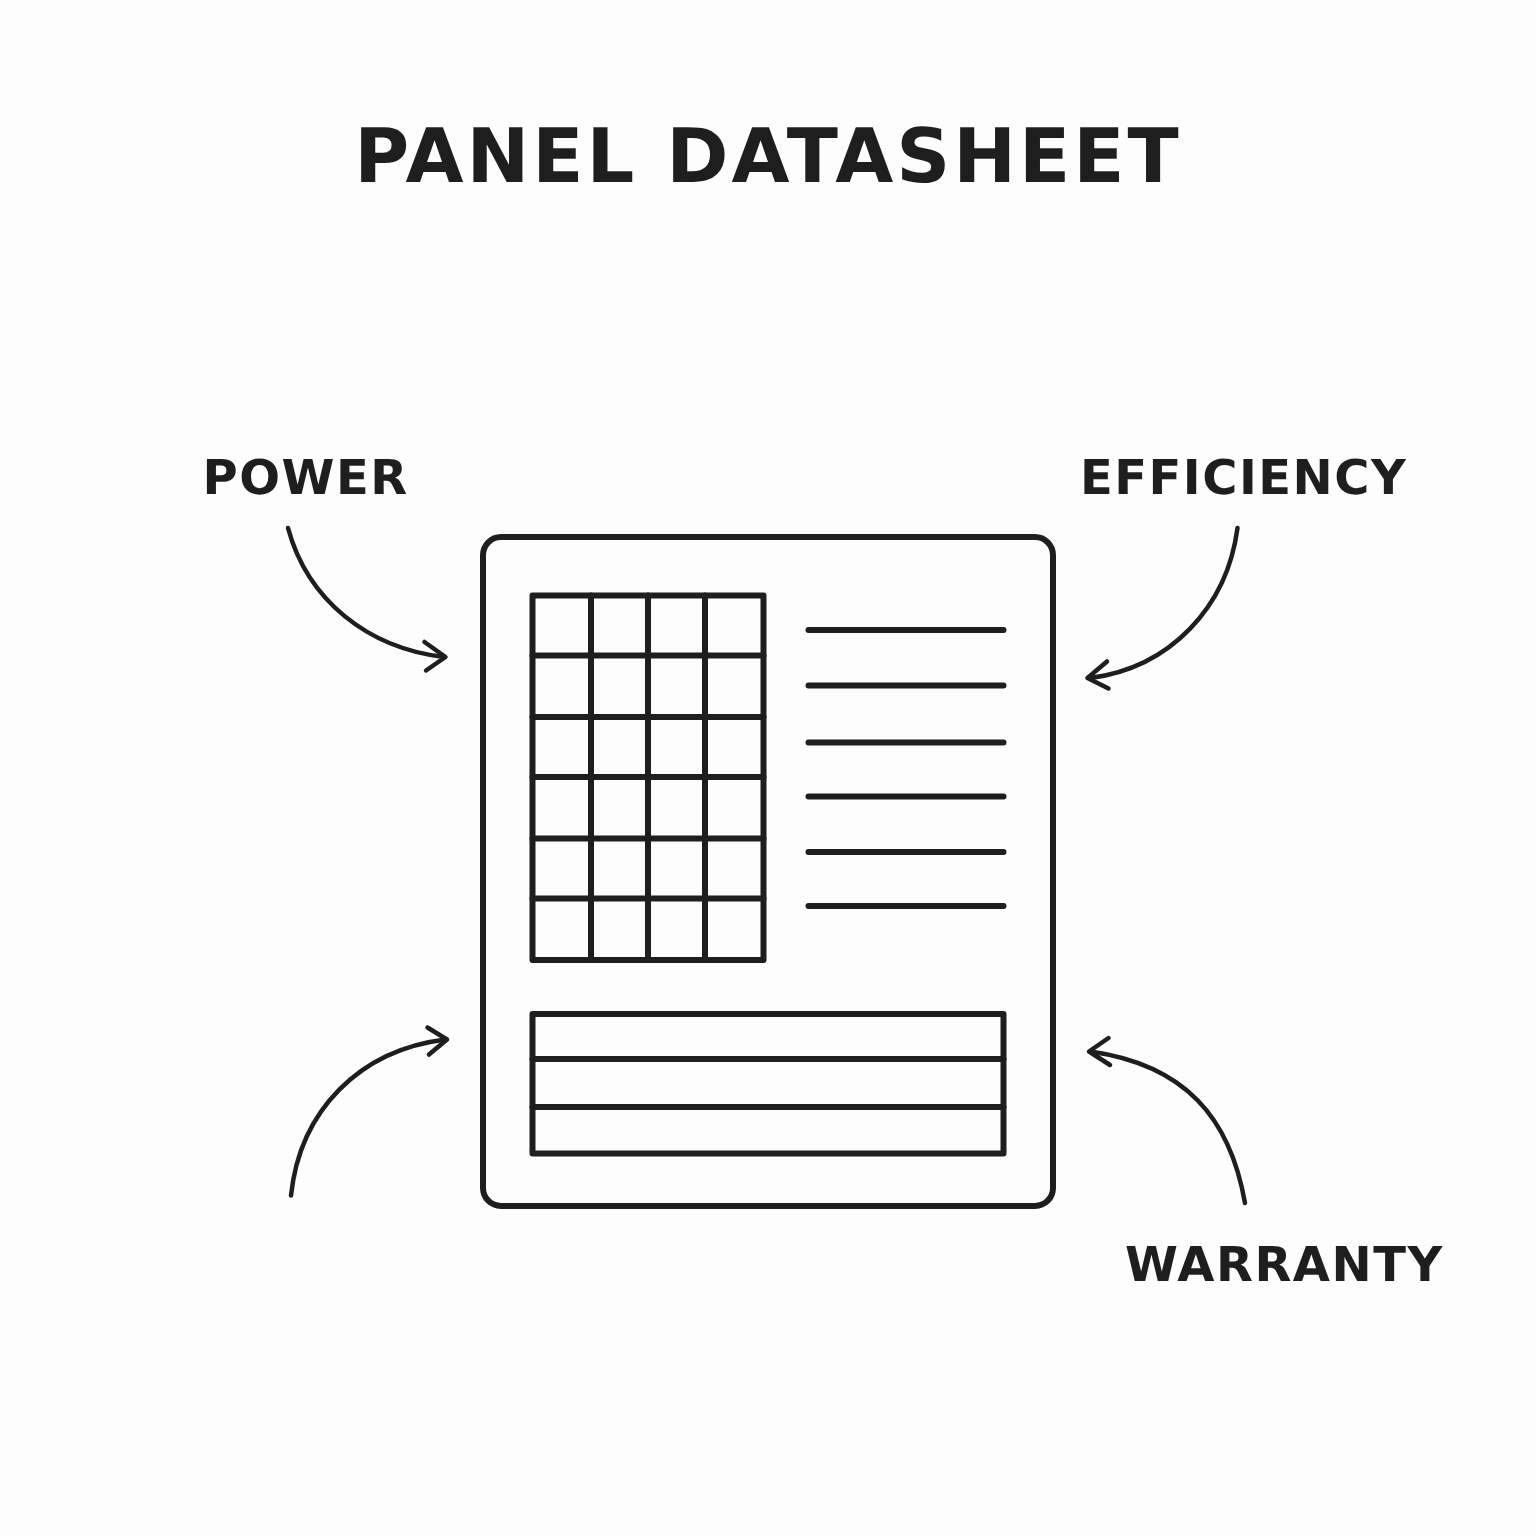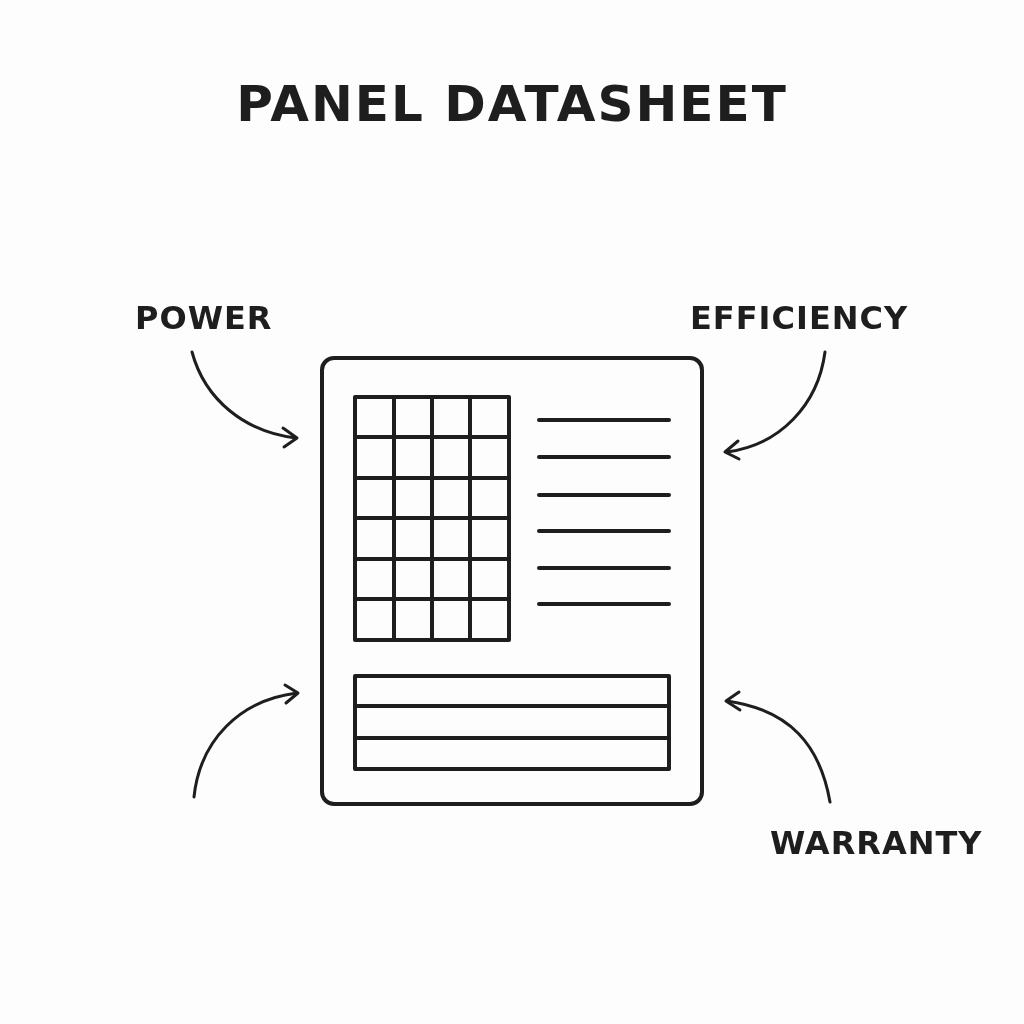--- a/index.html
+++ b/index.html
@@ -9,24 +9,24 @@
   svg{position:absolute;left:0;top:0;}
 </style>
 </head>
 <body>
 
 <div class="title">
   <div>PANEL DATASHEET</div>
 </div>
 
 <div class="label" style="left:123px;top:297px;margin-left:12px;">POWER</div>
-<div class="label" style="left:690px;top:297px;text-align:right;">EFFICIENCY</div>
+<div class="label" style="left:720px;top:297px;text-align:right;">EFFICIENCY</div>
 <div class="label" style="left:70px;top:820px;">
 </div>
-<div class="label" style="left:770px;top:822px;">WARRANTY</div>
+<div class="label" style="left:750px;top:822px;">WARRANTY</div>
 
 <svg width="1024" height="1024" viewBox="0 0 1024 1024">
   <g fill="none" stroke="#1e1e1e" stroke-linecap="round" stroke-linejoin="round">
 
     <rect x="322" y="358" width="380" height="446" rx="12" stroke-width="4"></rect>
 
     <g stroke-width="4">
       <rect x="355" y="397" width="154" height="243"></rect>
       <line x1="394" y1="397" x2="394" y2="640"></line>
       <line x1="432" y1="397" x2="432" y2="640"></line>

